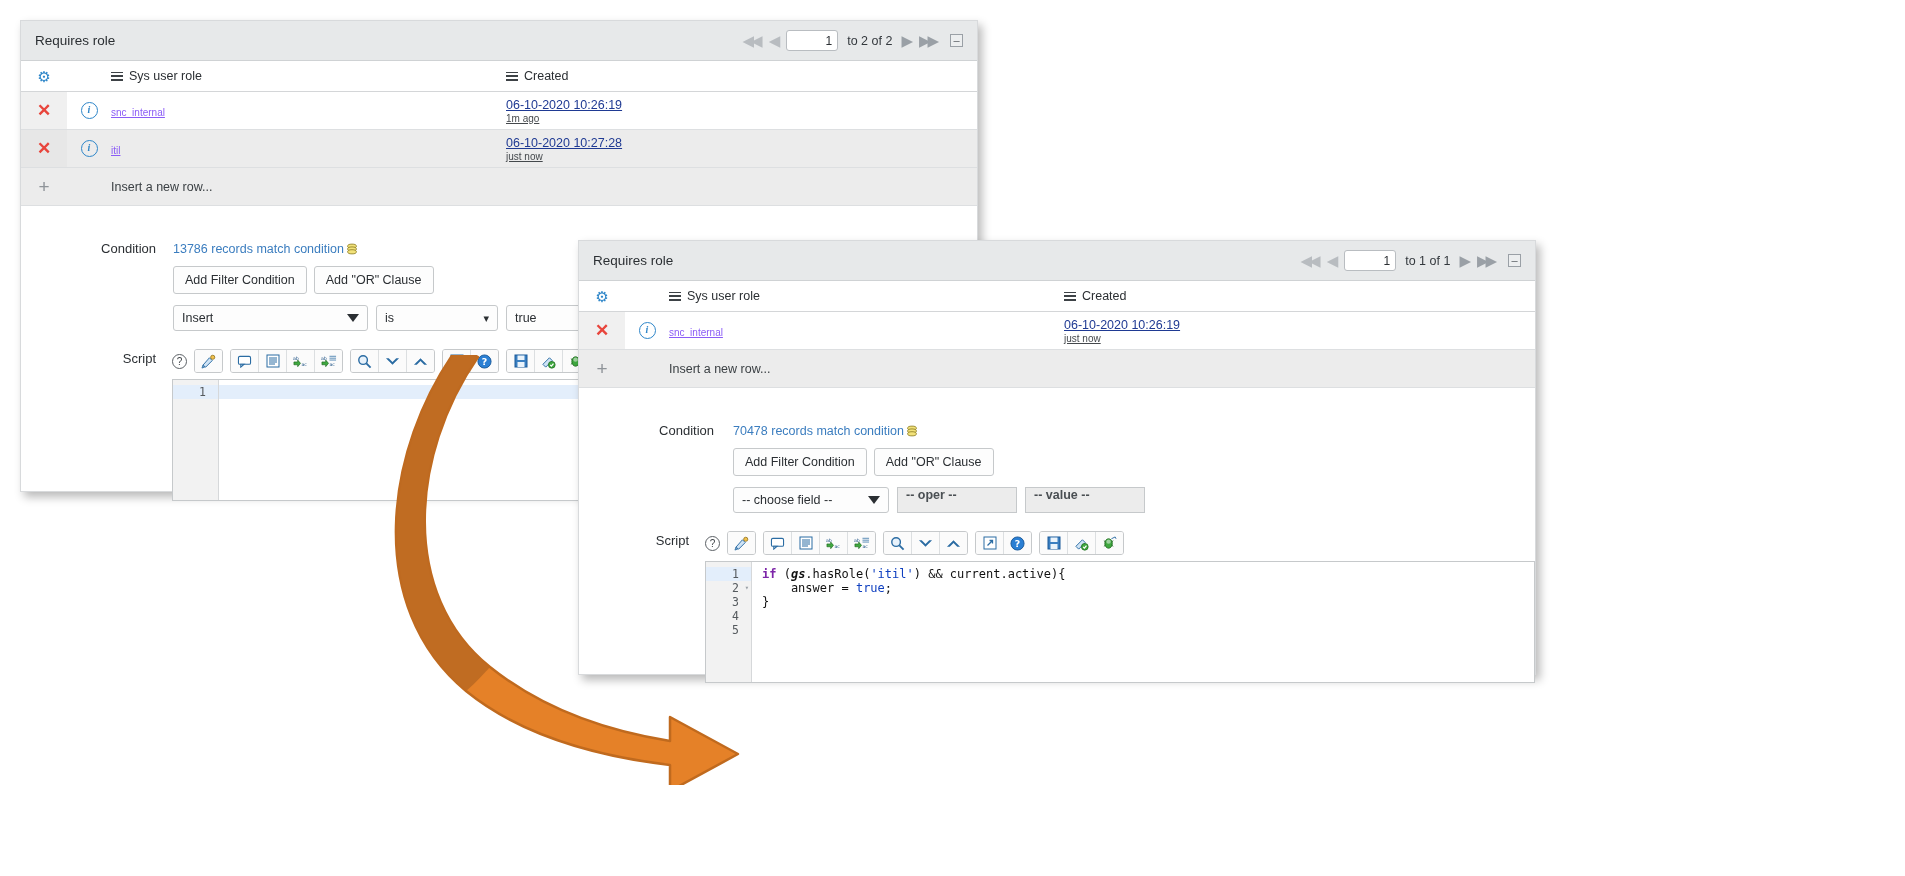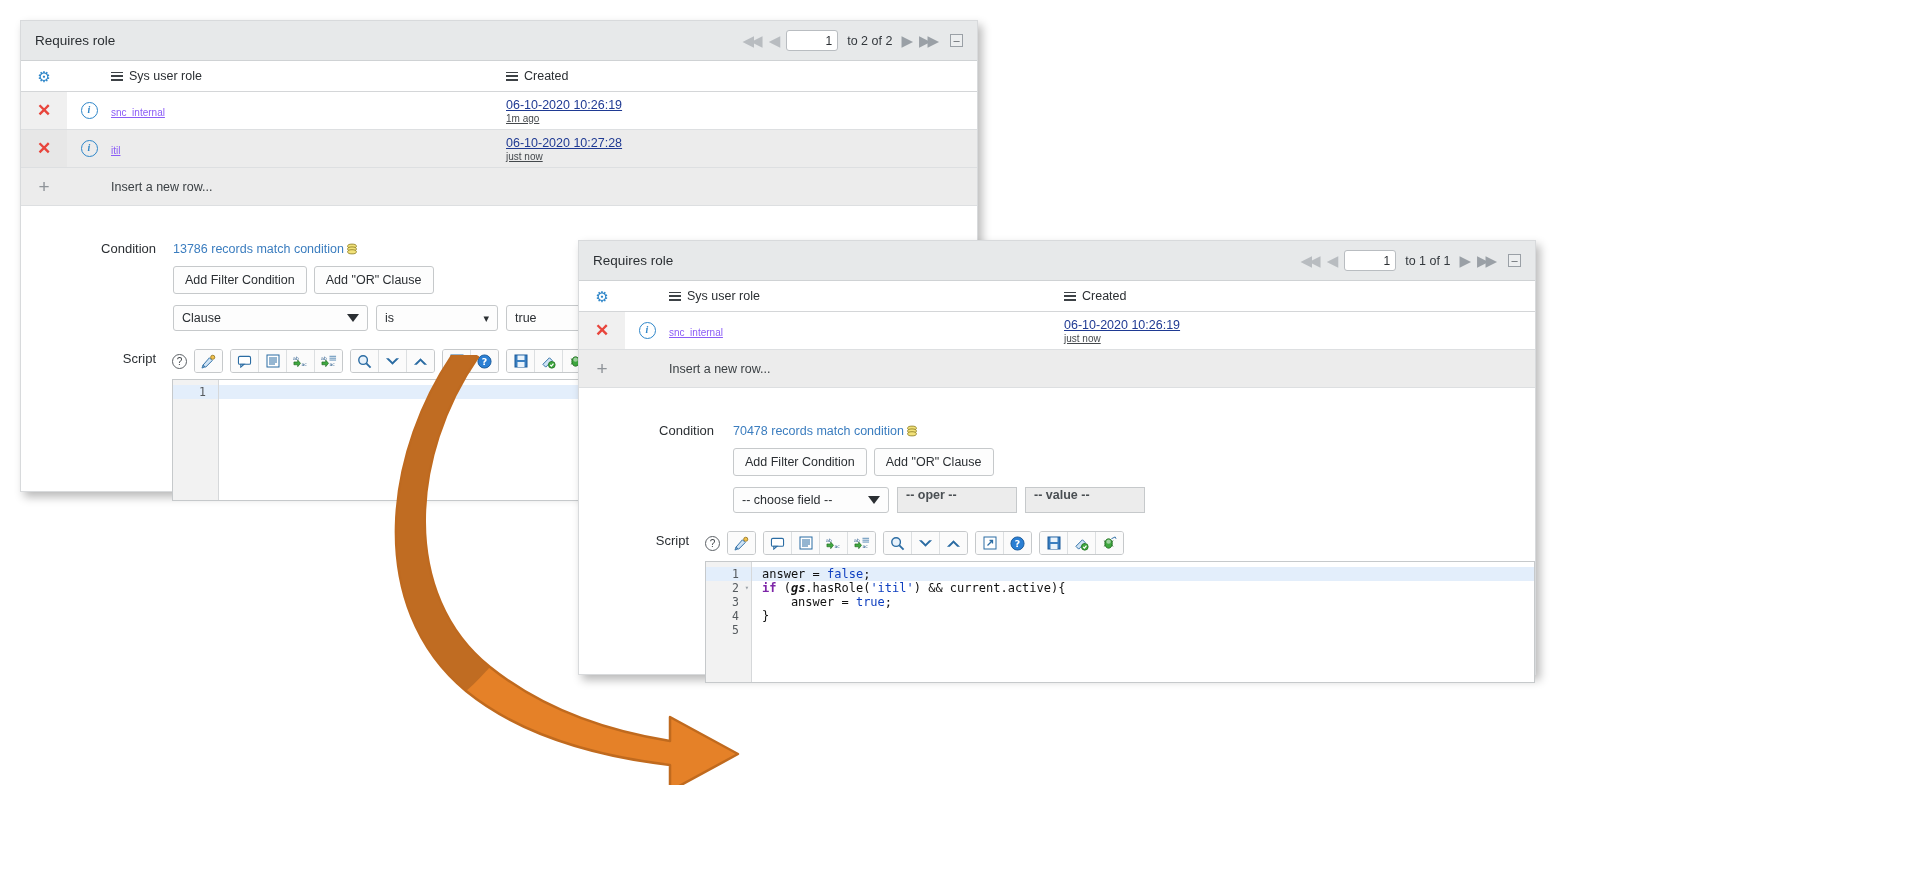--- a/index.html
+++ b/index.html
@@ -324,21 +324,21 @@
                 <ellipse cx="6" cy="3.2" rx="4.4" ry="2.1" fill="#f2e27a" stroke="#8a7a20" stroke-width="0.8"></ellipse>
                 <ellipse cx="6" cy="6" rx="4.4" ry="2.1" fill="#f2e27a" stroke="#8a7a20" stroke-width="0.8"></ellipse>
                 <ellipse cx="6" cy="8.8" rx="4.4" ry="2.1" fill="#f2e27a" stroke="#8a7a20" stroke-width="0.8"></ellipse>
               </svg></span></a>
         <div style="display:flex; gap:7px; margin-top:8px;">
           <button class="btn">Add Filter Condition</button>
           <button class="btn">Add "OR" Clause</button>
         </div>
         <div style="display:flex; gap:8px; margin-top:11px;">
           <div class="fieldsel" style="width:195px;">
-            <span>Clause</span>
+            <span>Insert</span>
             <span class="caret-solid"></span>
           </div>
           <div class="fieldsel" style="width:122px;">
             <span>is</span>
             <span class="caret-thin">▾</span>
           </div>
           <div class="fieldsel" style="width:130px;">
             <span>true</span>
           </div>
         </div>
@@ -682,21 +682,20 @@
 
         <div class="code-wrap" style="width:830px; height:122px; margin-top:6px;">
           <div class="gutter">
             <div class="ln hl">1</div>
             <div class="ln fold">2</div>
             <div class="ln">3</div>
             <div class="ln">4</div>
             <div class="ln">5</div>
           </div>
           <div class="codearea">
-            <div class="codeline hl"><span>answer = </span><span class="bool">false</span><span>;</span></div>
             <div class="codeline"><span class="kw">if</span><span> (</span><span class="gsv">gs</span><span>.hasRole(</span><span class="str">'itil'</span><span>) &amp;&amp; current.active){</span></div>
             <div class="codeline"><span>    answer = </span><span class="bool">true</span><span>;</span></div>
             <div class="codeline"><span>}</span></div>
             <div class="codeline"><span> </span></div>
           </div>
         </div>
       </div>
     </div>
   </div>
 

